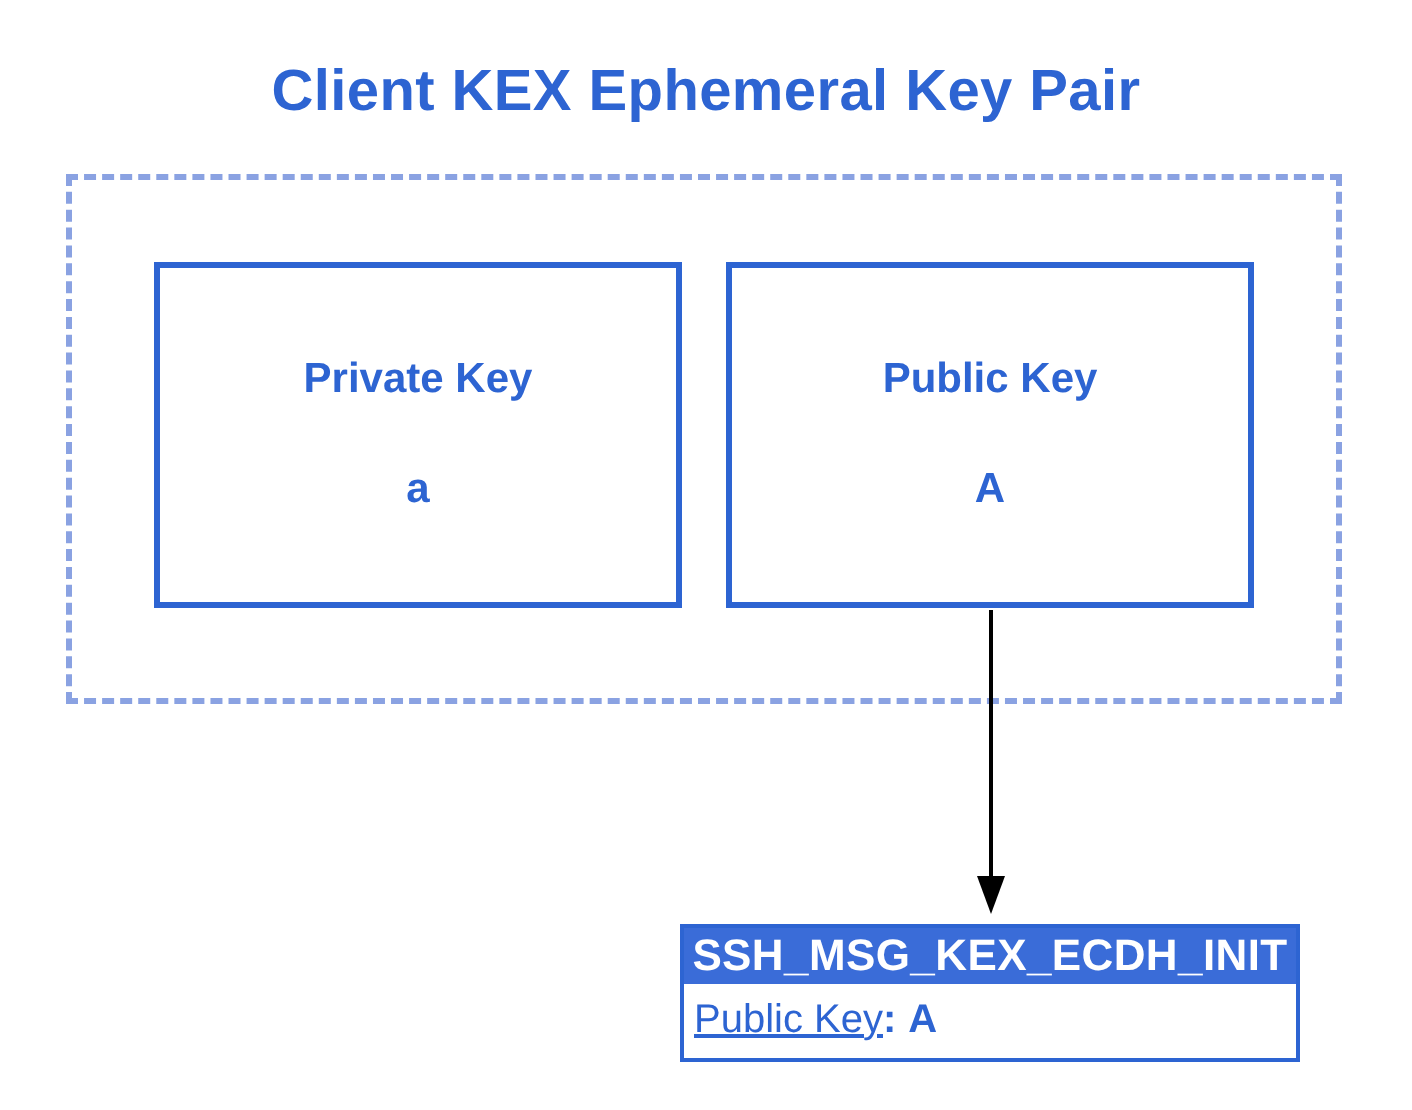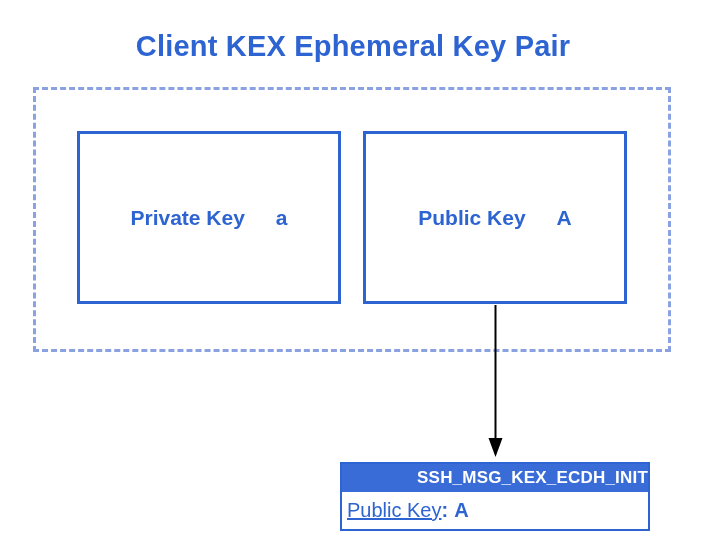--- a/index.html
+++ b/index.html
@@ -36,21 +36,21 @@
     background: transparent;
   }
   .key-box {
     position: absolute;
     top: 131px;
     width: 258px;
     height: 167px;
     border: 3px solid #2d64d2;
     background: #ffffff;
     display: flex;
-    flex-direction: row;
+    flex-direction: column;
     align-items: center;
     justify-content: center;
     gap: 31px;
   }
   .key-box .label {
     font-size: 21px;
     font-weight: bold;
     color: #2d64d2;
     line-height: 24px;
   }
@@ -74,23 +74,23 @@
     left: 340px;
     top: 462px;
     width: 310px;
     box-sizing: border-box;
     border: 2px solid #2d64d2;
     background: #ffffff;
   }
   .message-header {
     background: #3a6cd8;
     color: #ffffff;
-    font-size: 17px;
+    font-size: 22px;
     font-weight: bold;
-    text-align: right;
+    text-align: center;
     height: 28px;
     line-height: 28px;
     letter-spacing: 0.2px;
   }
   .message-body {
     height: 37px;
     display: flex;
     align-items: center;
     padding-left: 5px;
     font-size: 20px;

